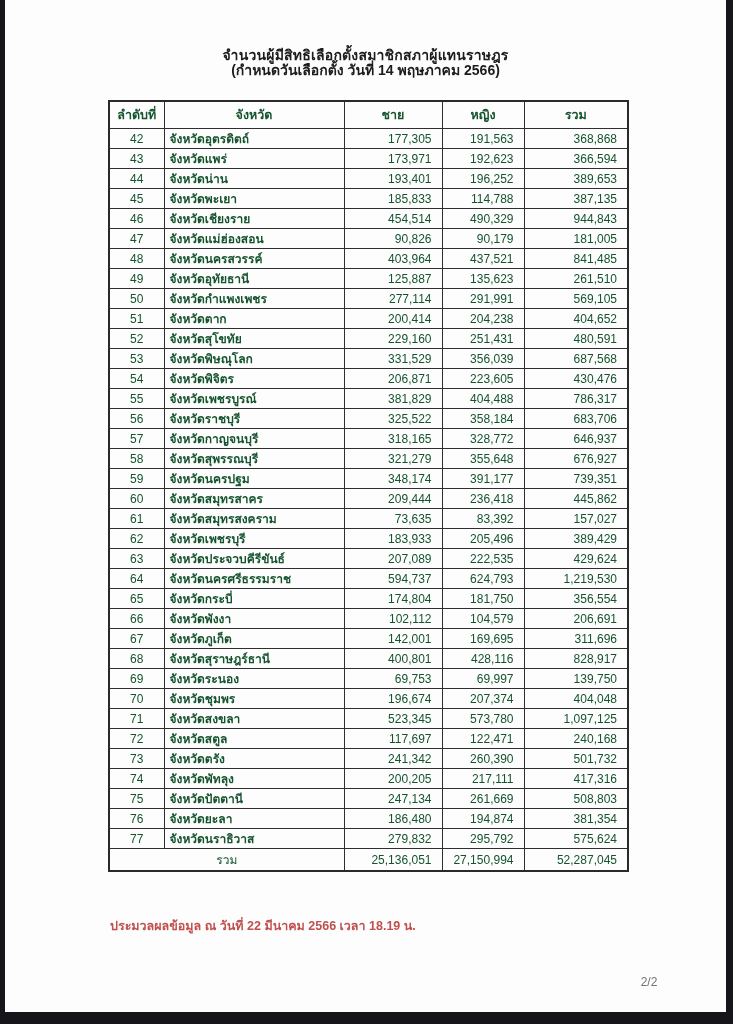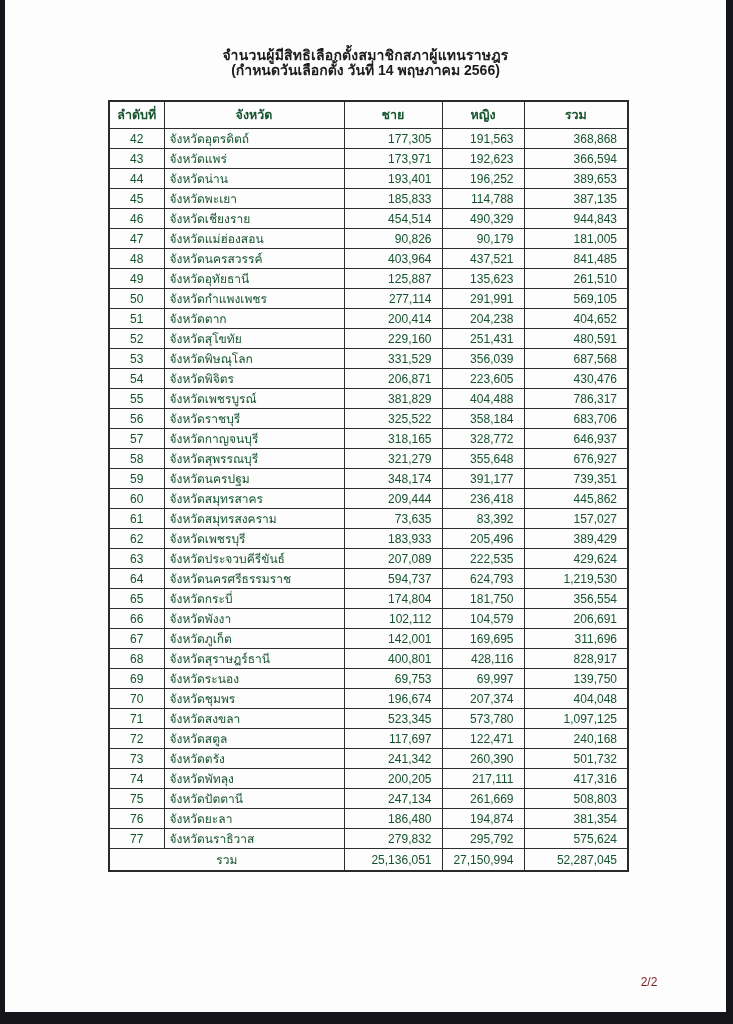--- a/index.html
+++ b/index.html
@@ -55,40 +55,40 @@
   }
   table.voters { border: 2px solid #2a2a2a; }
   table.voters thead th {
     height: 26px;
     font-weight: 700;
     text-align: center;
     font-size: 12.5px;
   }
   table.voters tbody td { height: 19px; }
   table.voters td.cell-no { text-align: center; }
-  table.voters td.cell-province { text-align: left; padding-left: 5px; }
+  table.voters td.cell-province { text-align: left; padding-left: 5px; font-weight: bold; }
   table.voters td.num { text-align: right; padding-right: 10px; }
   table.voters tfoot td { height: 21px; }
   table.voters tfoot td.total-label {
     text-align: center;
     font-weight: 400;
   }
   .processing-note {
     position: absolute;
     top: 916px; left: 105px;
     font-size: 12.5px;
     font-weight: 700;
   }
   .page-number {
     position: absolute;
     top: 975px; left: 604px;
     width: 80px;
     text-align: center;
     font-size: 12px;
-    color: #7f1d1d;
+    color: #737373;
   }
   .frame-edge { position: absolute; background: #16161a; }
   .frame-right  { right: 0; top: 0; width: 7px; height: 1024px; }
   .frame-bottom { left: 0; bottom: 0; width: 733px; height: 12px; }
 </style>
 </head>
 <body style="background: rgb(22, 22, 26);">
 
 <div class="viewport">
   <div class="page" style="background: rgb(253, 253, 253);">
@@ -405,18 +405,19 @@
       <tfoot>
         <tr>
           <td class="total-label" colspan="2">รวม</td>
           <td class="num">25,136,051</td>
           <td class="num">27,150,994</td>
           <td class="num">52,287,045</td>
         </tr>
       </tfoot>
     </table>
 
+    <div class="processing-note" style="color: rgb(192, 80, 77);">ประมวลผลข้อมูล ณ วันที่ 22 มีนาคม 2566 เวลา 18.19 น.</div>
     <div class="page-number">2/2</div>
   </div>
 
   <div class="frame-edge frame-right" style="background: rgb(22, 22, 26);"></div>
   <div class="frame-edge frame-bottom" style="background: rgb(22, 22, 26);"></div>
 </div>
 
 </body></html>

